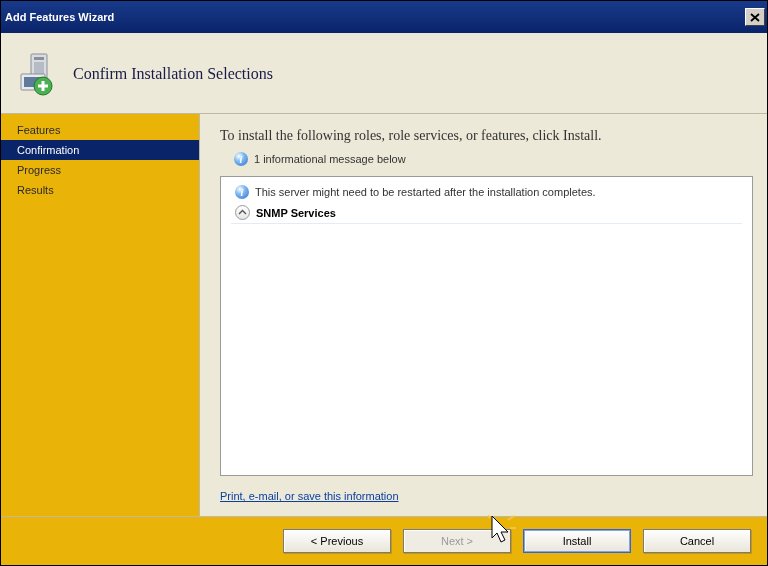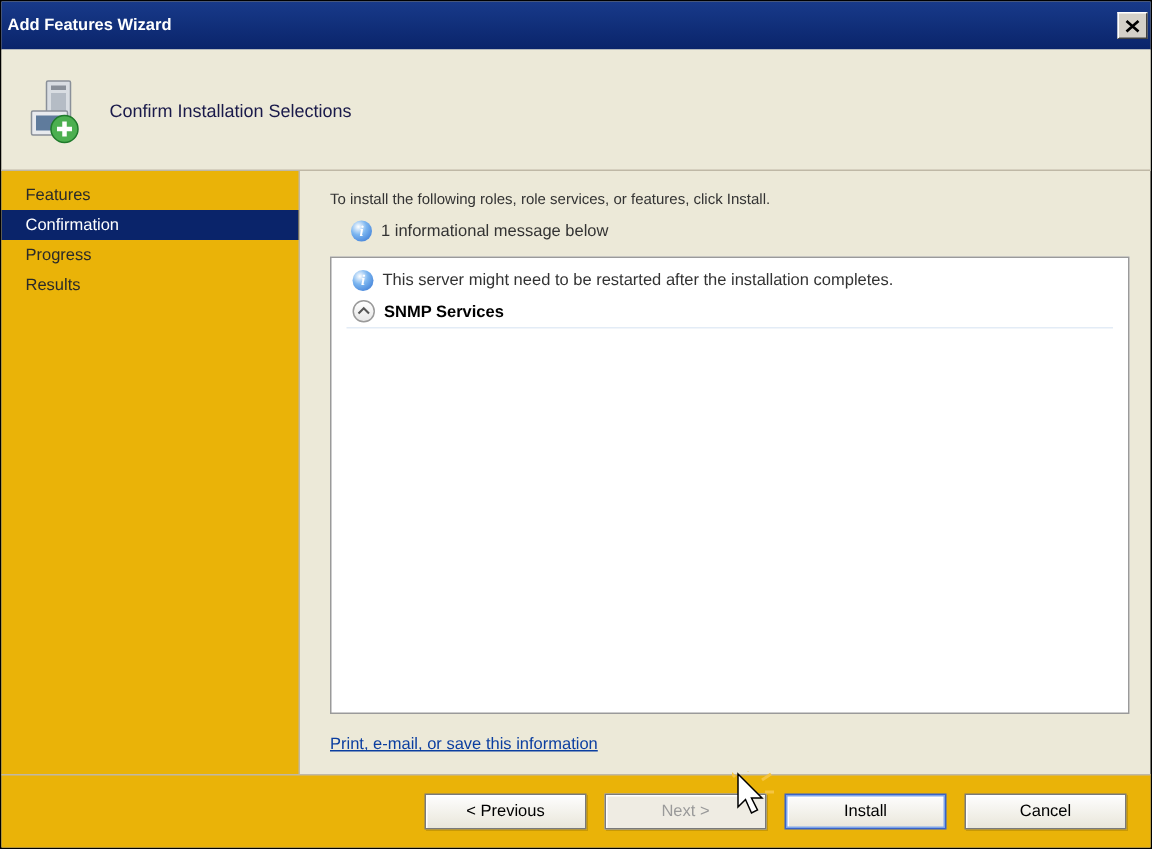--- a/index.html
+++ b/index.html
@@ -63,23 +63,23 @@
     background: #ECE9D8;
     flex: 0 0 auto;
   }
   .header-icon {
     width: 44px;
     height: 44px;
     margin-right: 14px;
     flex: 0 0 auto;
   }
   .header-title {
-    font-size: 12px;
+    font-size: 16px;
     color: #1a1a4a;
-    font-family: Liberation Sans, sans-serif;
+    font-family: Liberation Serif, serif;
   }
   
   .body {
     flex: 1 1 auto;
     display: flex;
     min-height: 0;
   }
   .sidebar {
     width: 198px;
     border-right: 1px solid #bfb8a6;
@@ -99,21 +99,22 @@
   .main {
     flex: 1;
     padding: 14px 14px 8px 20px;
     display: flex;
     flex-direction: column;
     min-width: 0;
   }
   .instruction {
     color: #333;
     margin-bottom: 8px;
-    font-size: 10px;
+    font-size: 14px;
+    font-family: Liberation Serif, serif;
   }
   .info-line {
     display: flex;
     align-items: center;
     gap: 6px;
     margin-left: 14px;
     margin-bottom: 10px;
     color: #333;
   }
   .info-icon {

